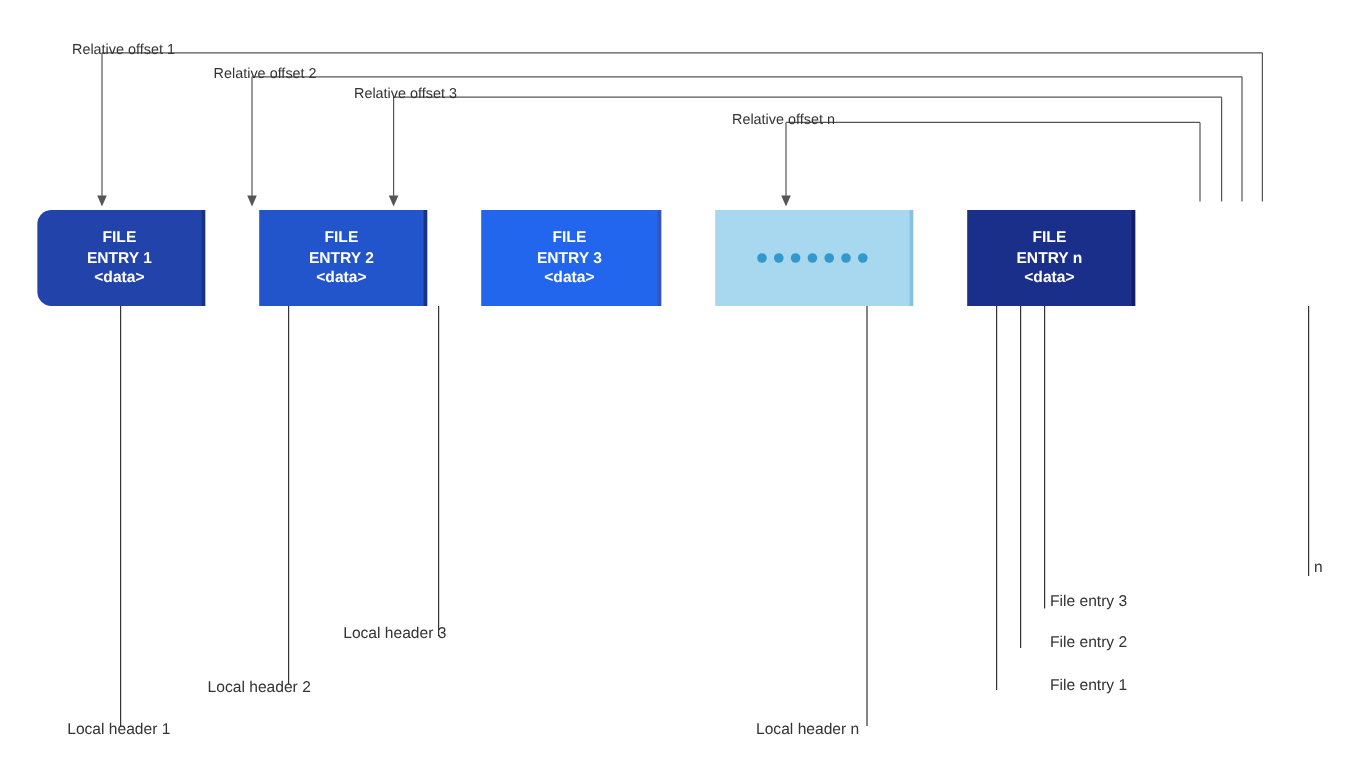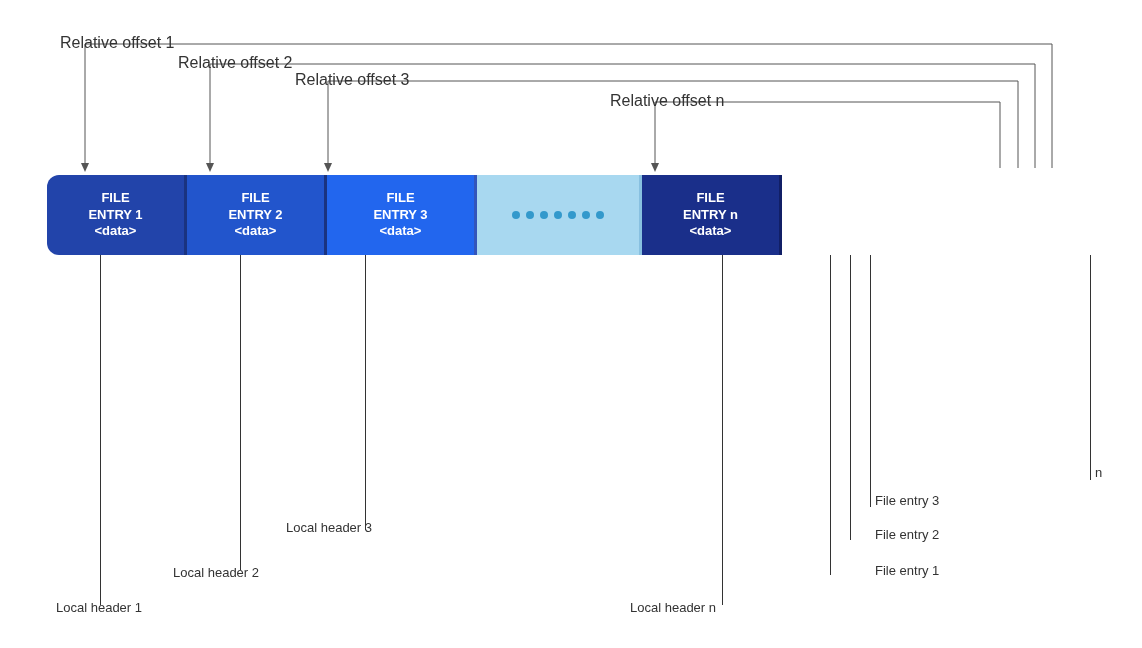--- a/index.html
+++ b/index.html
@@ -15,35 +15,36 @@
     .diagram-container {
       position: absolute;
       top: 20px;
       left: 30px;
       width: 1090px;
       height: 610px;
     }
 
     .offset-label {
       position: absolute;
-      font-size: 16px;
+      font-size: 12px;
       color: #333;
       white-space: nowrap;
     }
 
     
     .main-bar {
       position: absolute;
       top: 155px;
-      left: 17px;
+      left: 1px;
       width: 974px;
       height: 80px;
       border-radius: 12px;
       overflow: hidden;
       display: flex;
+      gap: 45px;
     }
 
     .bar-segment {
       display: flex;
       align-items: center;
       justify-content: center;
       text-align: center;
       color: white;
       font-weight: bold;
       font-size: 13px;

